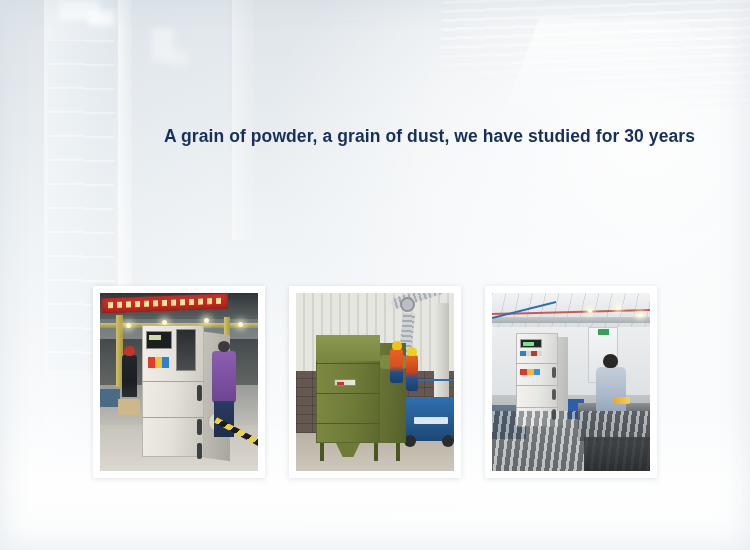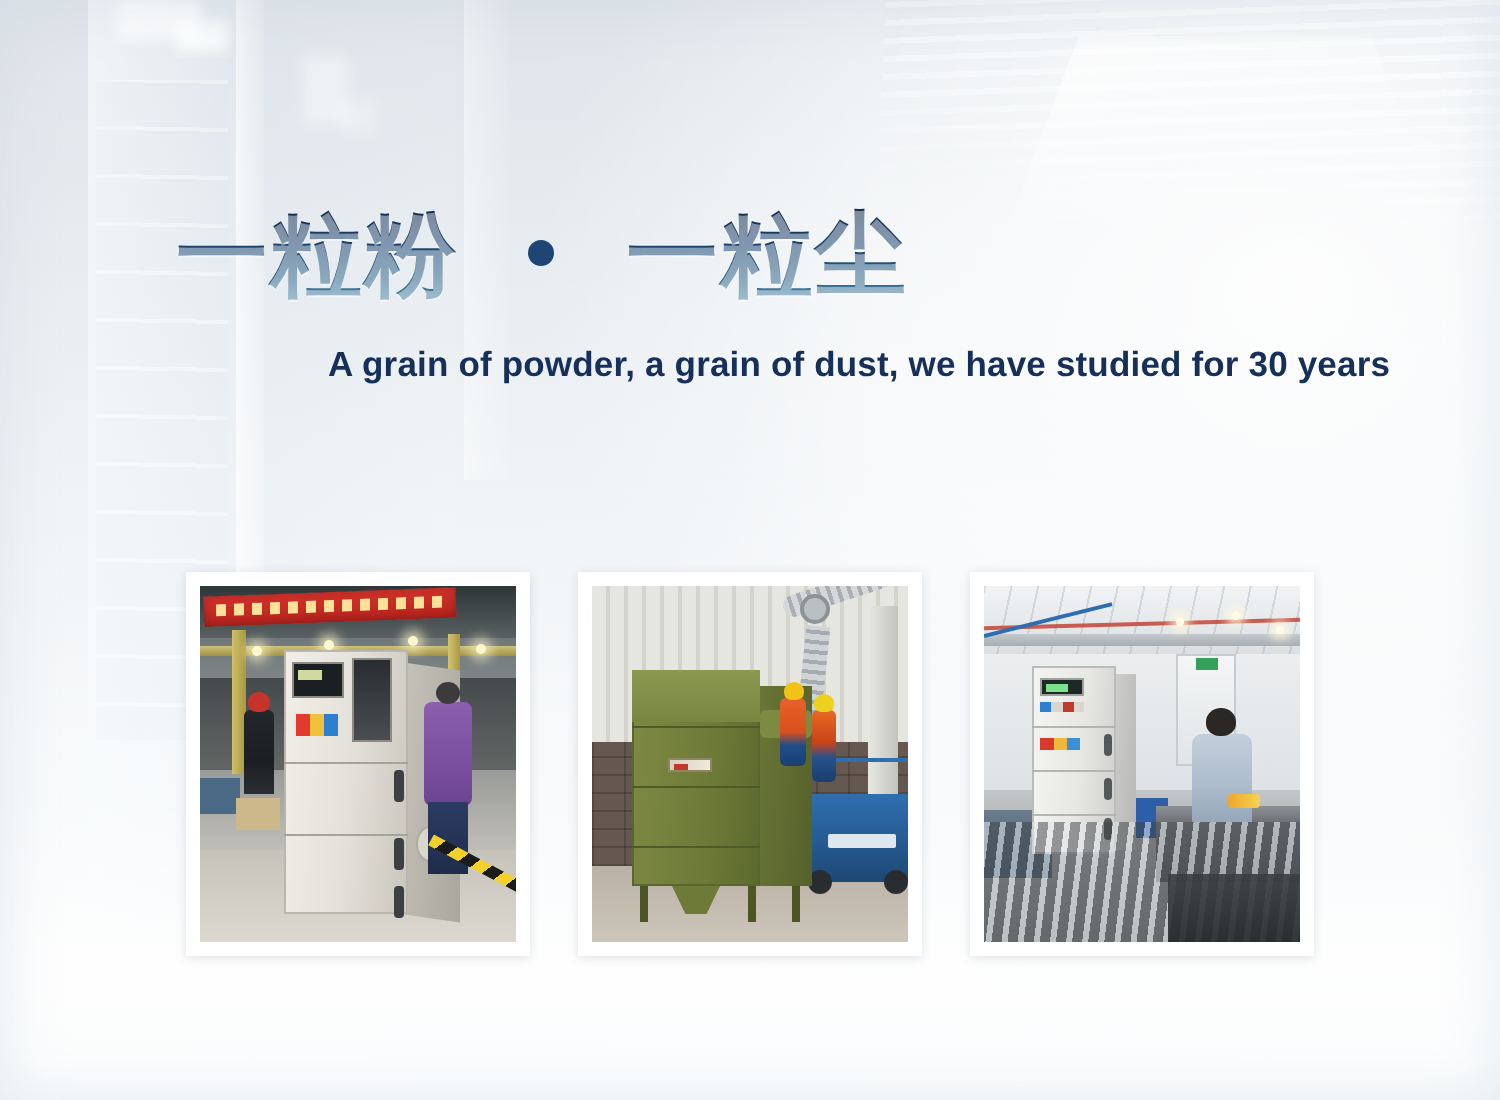--- a/index.html
+++ b/index.html
@@ -356,25 +356,20 @@
   <div class="bg-blob b2"></div>
   <div class="bg-blob b3"></div>
   <div class="bg-blob b4"></div>
   <div class="bg-trusses"></div>
   <div class="bg-ceilglow"></div>
   <div class="bg-wash-r"></div>
   <div class="bg-floor"></div>
   <div class="bg-veil"></div>
 
   <div class="headline">
-    <div class="hl-line hl-line1">
-      <span>一粒粉</span>
-      <span class="hl-dot"></span>
-      <span>一粒尘</span>
-    </div>
     <div class="sub-en">A grain of powder, a grain of dust, we have studied for 30 years</div>
   </div>
 
   <div class="photos">
 
     <div class="photo-frame">
       <div class="photo p1">
         <div class="ceil"></div>
         <div class="beam h1"></div>
         <div class="dark"></div>

